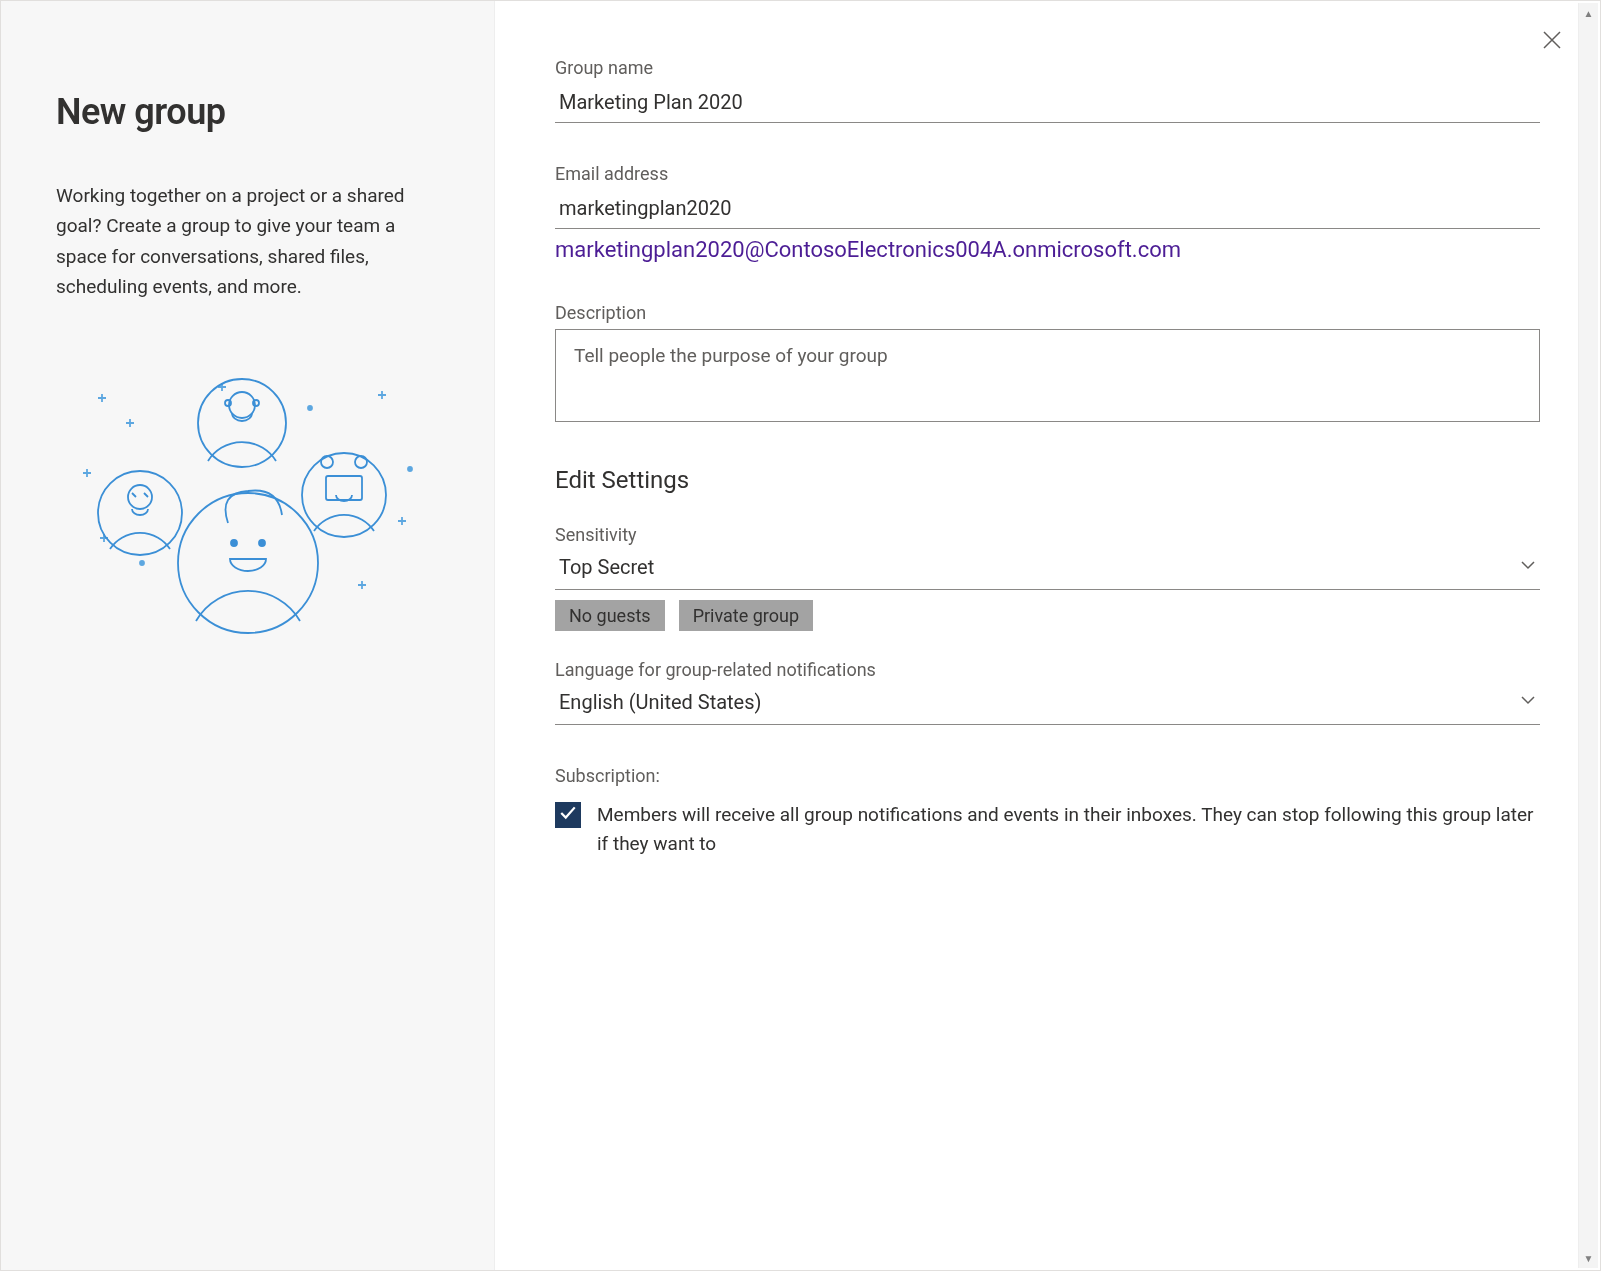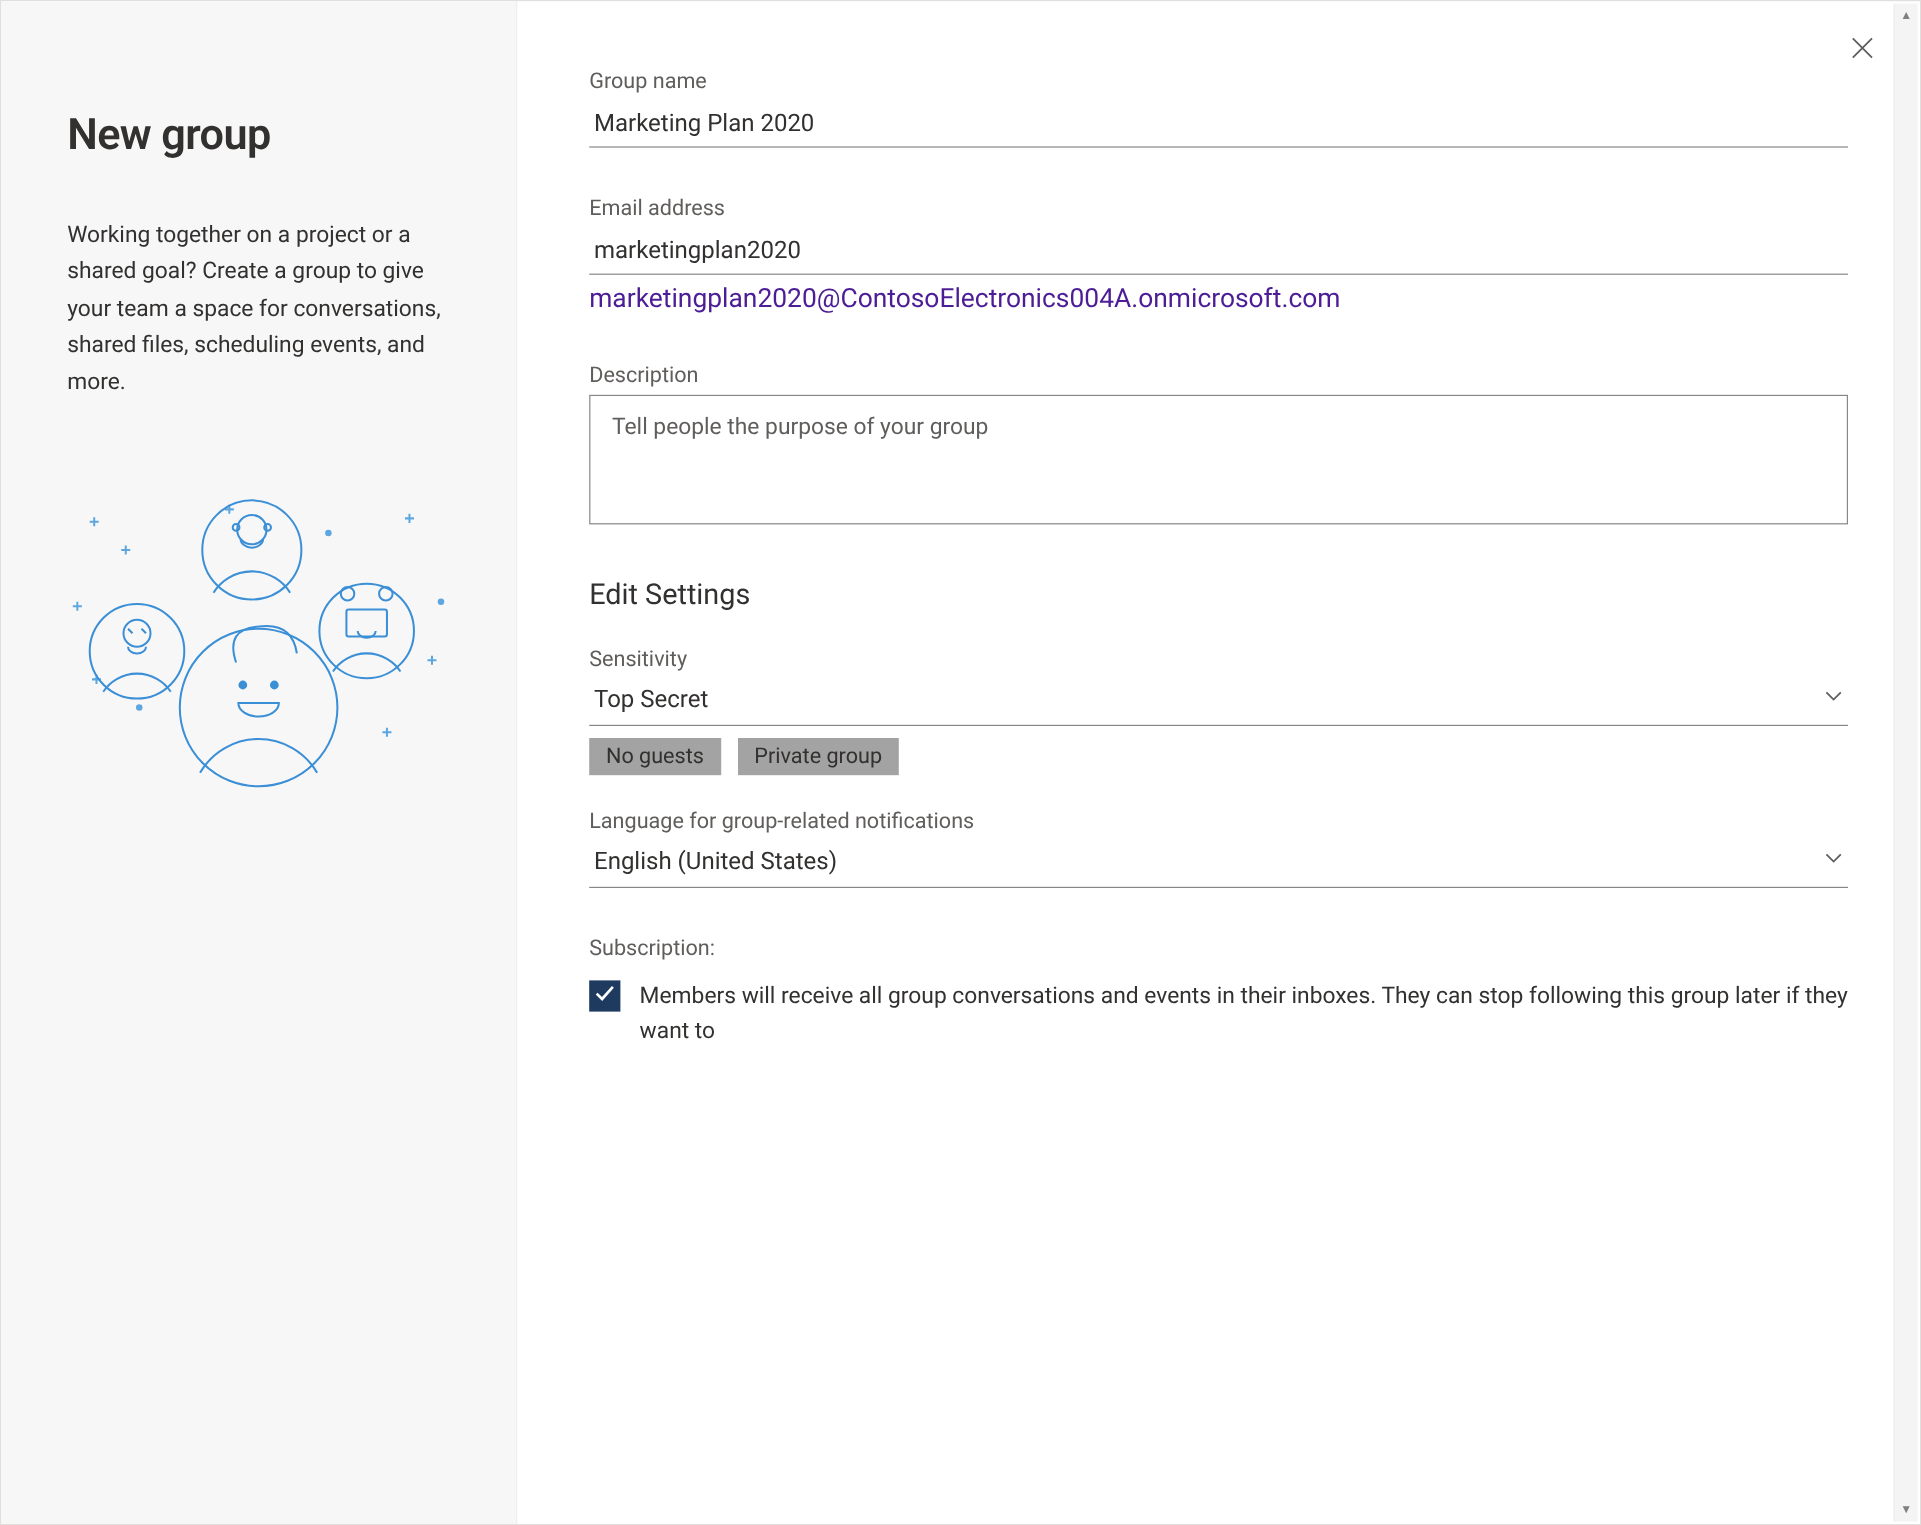--- a/index.html
+++ b/index.html
@@ -11,21 +11,21 @@
       height: 1271px;
       position: relative;
       border: 1px solid #e1dfdd;
     }
     .panel {
       display: flex;
       width: 100%;
       height: 100%;
     }
     .left {
-      width: 430px;
+      width: 494px;
       background: #f7f7f7;
       padding: 90px 55px 40px 55px;
       border-right: 1px solid #eee;
     }
     .left h1 {
       font-size: 36px;
       font-weight: 600;
       margin-bottom: 48px;
       letter-spacing: -0.5px;
     }
@@ -92,21 +92,21 @@
       margin-top: 8px;
     }
     .textarea-input {
       width: 100%;
       border: 1px solid #8a8886;
       font-size: 19px;
       padding: 14px 18px;
       outline: none;
       font-family: inherit;
       color: #323130;
-      height: 108px;
+      height: 93px;
       resize: none;
     }
     .textarea-input::placeholder { color: #605e5c; }
     .section-heading {
       font-size: 24px;
       font-weight: 400;
       margin-bottom: 30px;
       margin-top: 10px;
     }
     .select-wrap {
@@ -325,21 +325,21 @@
       <div class="field" style="margin-bottom:10px">
         <div class="subscription-label">Subscription:</div>
         <div class="checkbox-row">
           <div class="checkbox">
             <span>
               <svg viewBox="0 0 16 16" stroke="currentColor" stroke-width="2" fill="none">
                   <path d="M2 8 L6 12 L14 3"></path>
                 </svg>
             </span>
           </div>
-          <div class="checkbox-text">Members will receive all group conversations and events in their inboxes. They can stop following this group later if they want to</div>
+          <div class="checkbox-text">Members will receive all group notifications and events in their inboxes. They can stop following this group later if they want to</div>
         </div>
       </div>
     </div>
 
 
     <div class="scrollbar">
       <div class="scroll-arrow">▲</div>
       <div class="scroll-arrow">▼</div>
     </div>
   </main>

